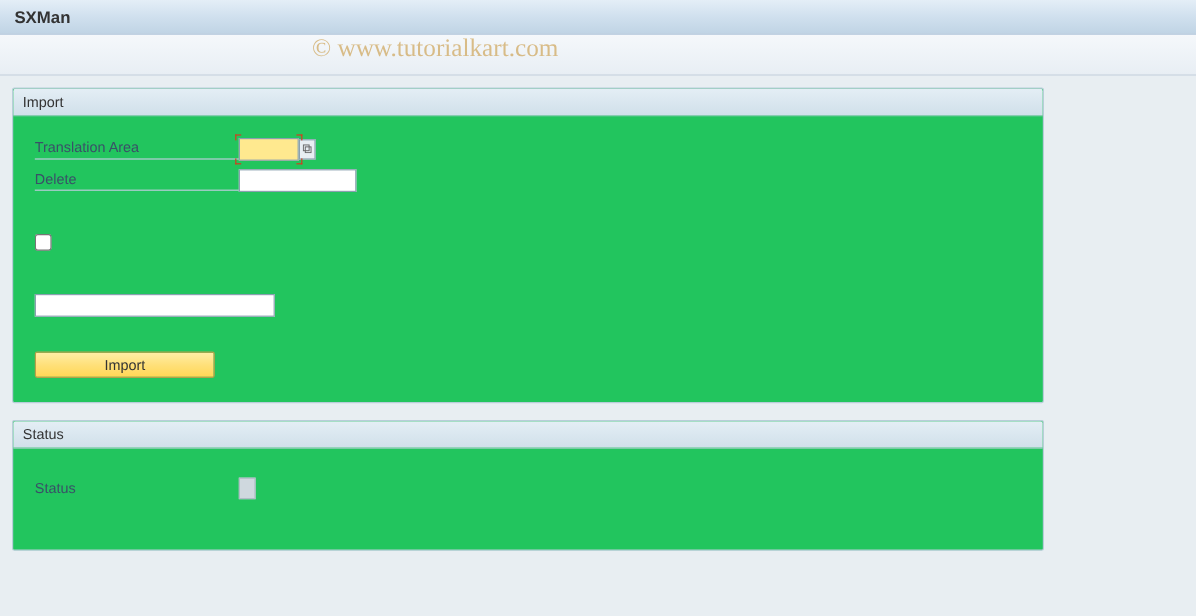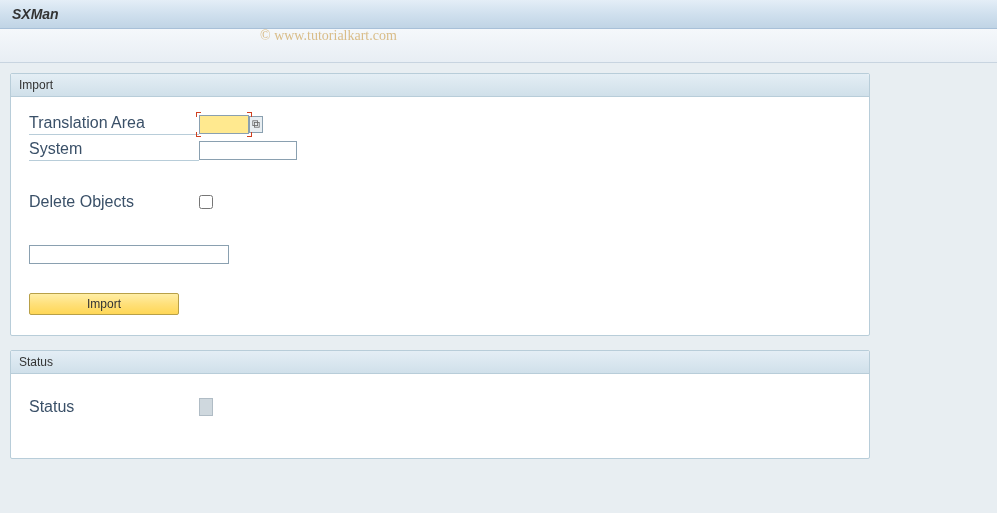--- a/index.html
+++ b/index.html
@@ -14,46 +14,45 @@
       width: 997px;
       height: 513px;
       overflow: hidden;
       position: relative;
     }
     .title-bar {
       background: linear-gradient(to bottom, #e4eef7 0%, #d0e0ee 50%, #c0d4e5 100%);
       border-bottom: 1px solid #a8c0d8;
       padding: 6px 12px;
       font-weight: bold;
-      font-style: italic;
       font-size: 14px;
       color: #333;
     }
     .toolbar-strip {
       background: linear-gradient(to bottom, #f5f8fb 0%, #e8eef4 100%);
       border-bottom: 1px solid #c8d4e0;
       height: 34px;
       position: relative;
     }
     .watermark {
       position: absolute;
       top: 28px;
       left: 260px;
       color: rgba(200, 150, 60, 0.6);
-      font-size: 14px;
+      font-size: 21px;
       font-family: Georgia, serif;
       z-index: 100;
       pointer-events: none;
     }
     .content {
       padding: 10px;
       background: #e8eef2;
     }
     .group-panel {
-      background: #ffffff;
+      background: #22c55e;
       border: 1px solid #b8cdd9;
       border-radius: 2px;
       margin-bottom: 14px;
       width: 860px;
     }
     .group-header {
       background: linear-gradient(to bottom, #e4eef5 0%, #d0e0ea 100%);
       border-bottom: 1px solid #b8cdd9;
       padding: 4px 8px;
       font-size: 12px;
@@ -68,21 +67,21 @@
       align-items: center;
       margin-bottom: 4px;
       min-height: 22px;
     }
     .form-row.spacer {
       height: 18px;
     }
     .form-label {
       width: 170px;
       color: #3a5068;
-      font-size: 16px;
+      font-size: 12px;
     }
     .form-label.underlined {
       border-bottom: 1px solid #b8cdd9;
       padding-bottom: 2px;
     }
     .text-input {
       height: 19px;
       border: 1px solid #8aa0b0;
       background: #fff;
       padding: 1px 3px;
@@ -193,28 +192,27 @@
           <div class="value-help">
             <svg viewBox="0 0 10 10">
               <rect x="1" y="1" width="6" height="6" fill="none" stroke="#666" stroke-width="1"></rect>
               <rect x="3" y="3" width="6" height="6" fill="none" stroke="#666" stroke-width="1"></rect>
             </svg>
           </div>
         </div>
       </div>
 
       <div class="form-row">
-        <div class="form-label underlined">System</div>
+        <div class="form-label underlined">Delete</div>
         <input type="text" class="text-input w-med" value="" style="">
       </div>
 
       <div class="form-row spacer"></div>
 
       <div class="form-row">
-        <div class="form-label">Delete Objects</div>
         <input type="checkbox" class="checkbox" style="">
       </div>
 
       <div class="form-row spacer"></div>
 
       <div class="form-row">
         <input type="text" class="text-input w-large" value="" style="">
       </div>
 
       <div class="button-row">

